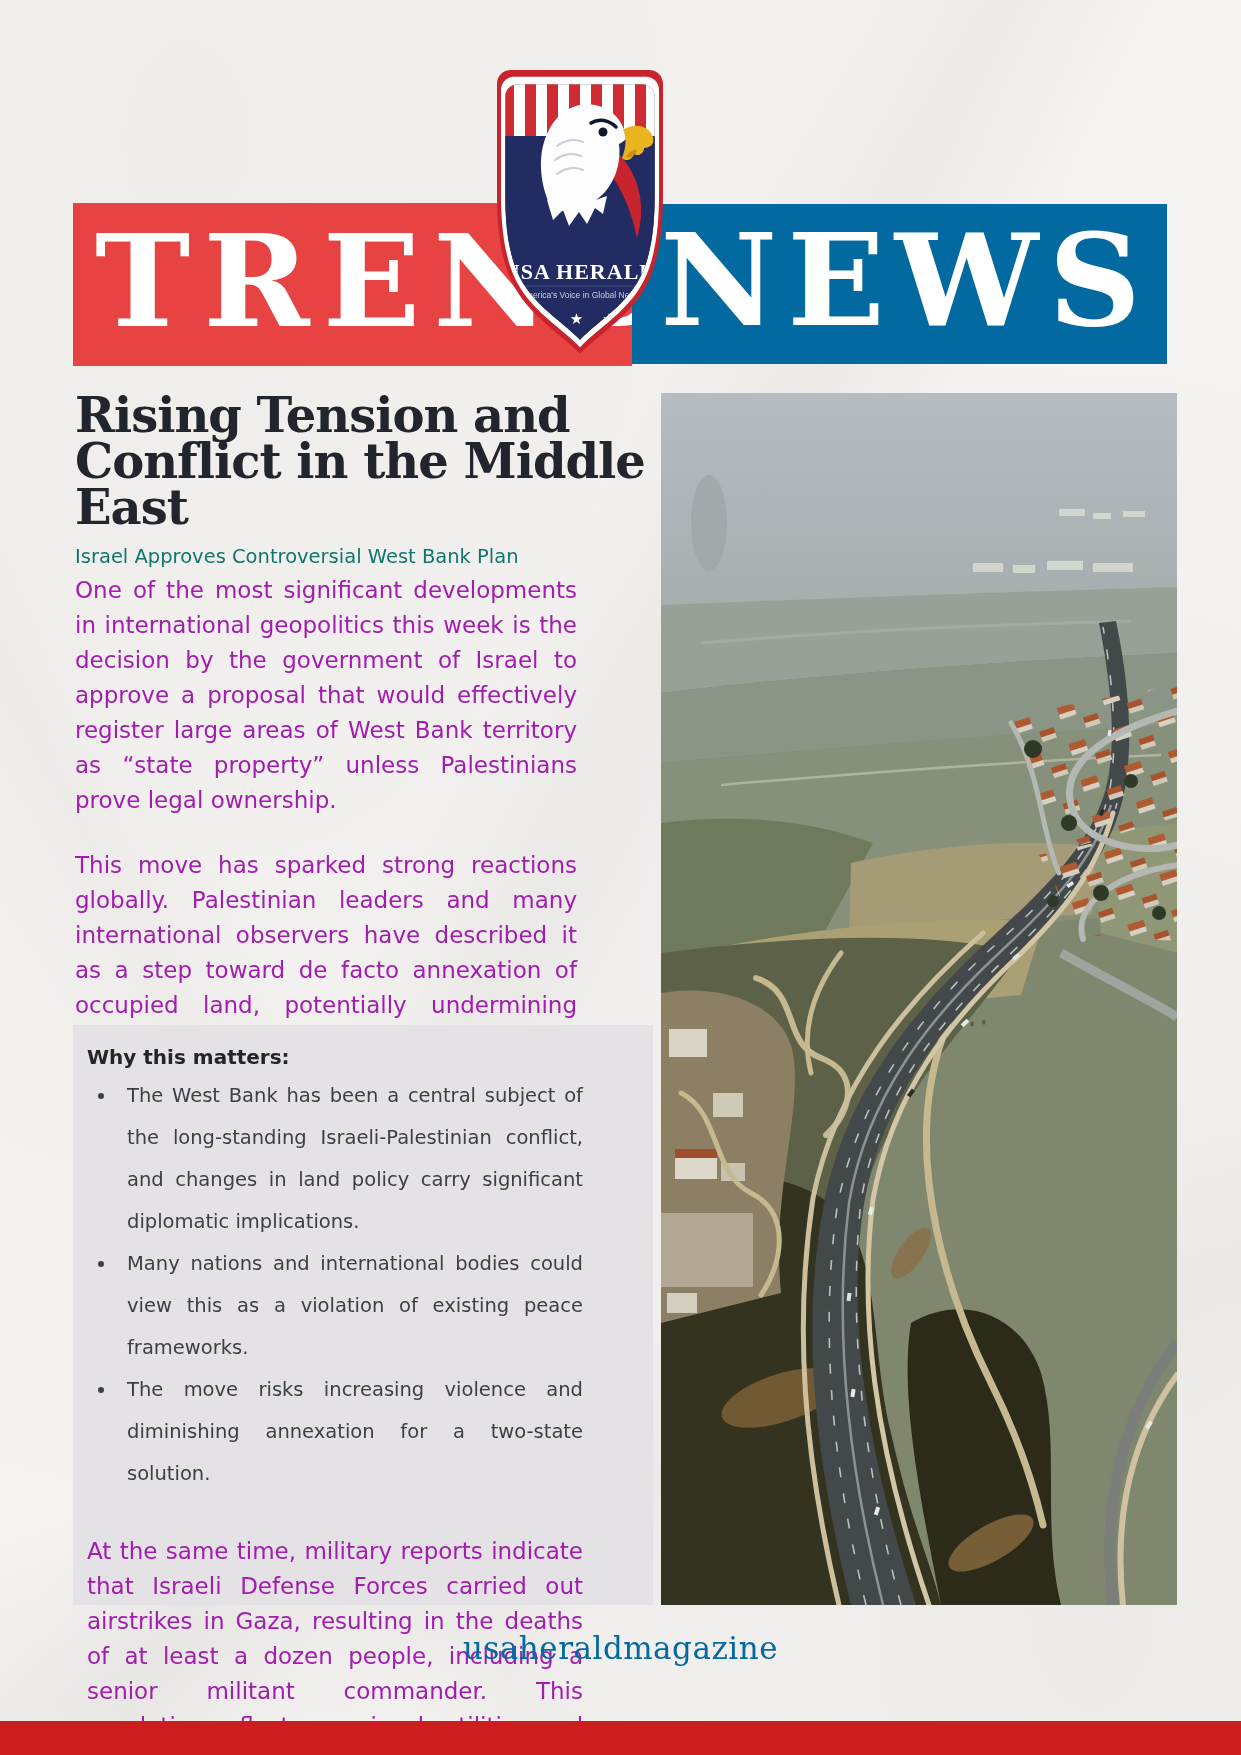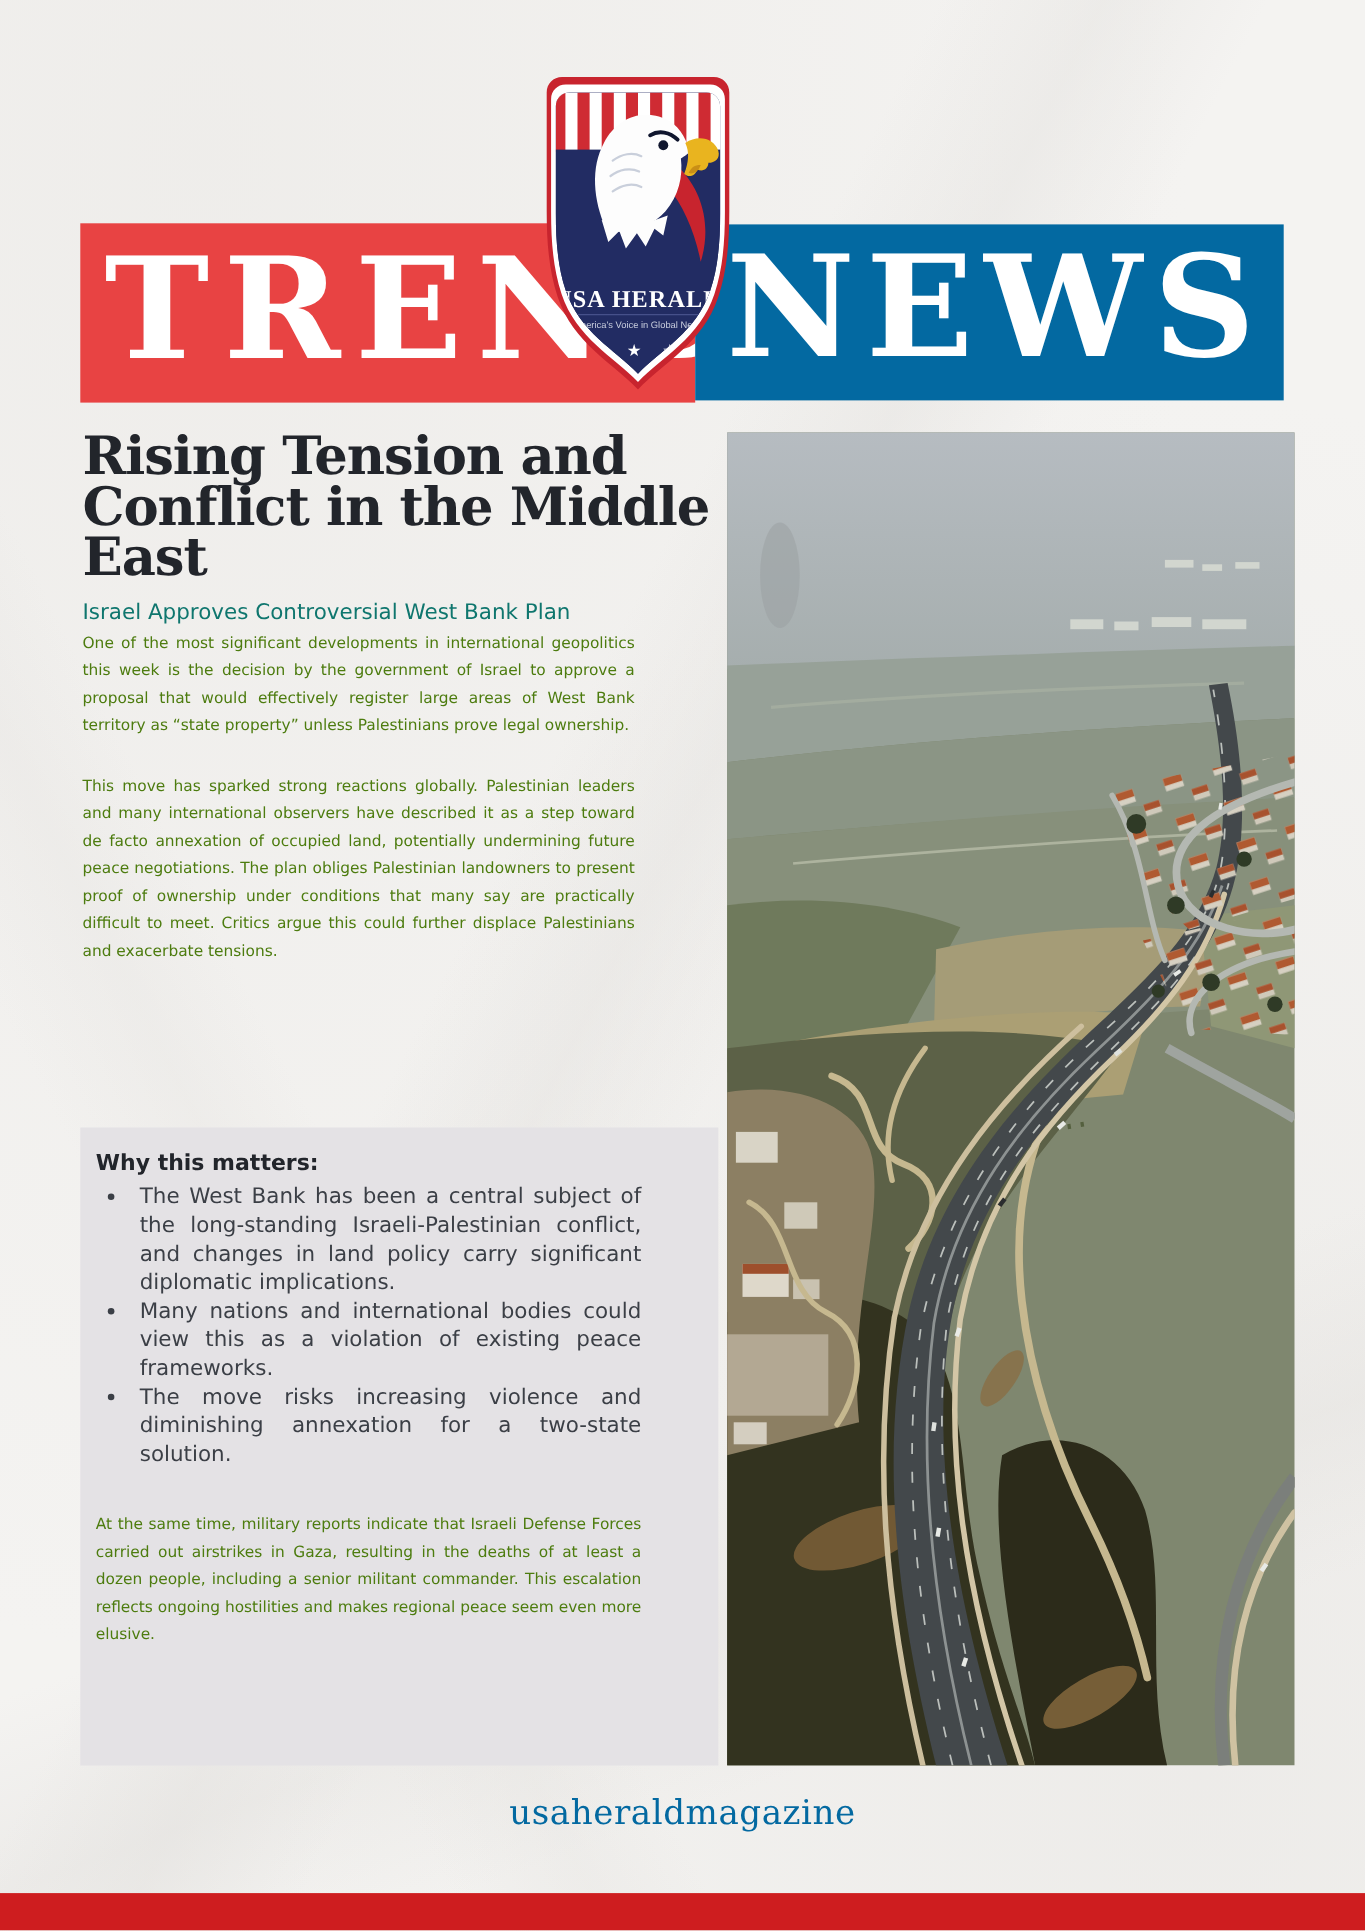--- a/index.html
+++ b/index.html
@@ -33,30 +33,30 @@
   .masthead-red .masthead-word{margin-left:22px;}
   .masthead-dark .masthead-word{margin-right:16px;letter-spacing:10px;}
   .logo-shield{position:absolute;left:487px;top:60px;width:186px;height:298px;z-index:3;}
   .article{position:absolute;left:75px;top:362px;width:502px;z-index:2;}
   .headline{
     font-family:"DejaVu Serif",serif;font-weight:bold;color:#22252b;
     font-size:48px;line-height:46px;letter-spacing:-1px;
     width:580px;margin:30px 0 12px 0;
   }
   .kicker{font-size:19.5px;line-height:30.5px;color:#0f766e;margin:0;}
-  .para{font-size:14px;line-height:25px;color:#4d7c0f;margin:0;text-align:justify;text-justify:inter-word;}
+  .para{font-size:23px;line-height:35px;color:#a21caf;margin:0;text-align:justify;text-justify:inter-word;}
   .gap{height:30px;}
   .why-box{
     position:absolute;left:73px;top:1025px;width:580px;height:580px;z-index:2;
     background:#e4e2e5;box-sizing:border-box;padding:20px 70px 20px 14px;
   }
   .why-heading{font-size:20px;font-weight:bold;color:#22252b;margin:0 0 6px 0;}
   .why-list{margin:2px 0 0 0;padding:0 0 0 30px;}
   .why-list li{
-    font-size:19.5px;line-height:26px;color:#3b3f46;text-align:justify;text-justify:inter-word;
+    font-size:19.5px;line-height:42px;color:#3b3f46;text-align:justify;text-justify:inter-word;
     padding-left:10px;margin:0;
   }
   .closing{margin-top:39px;}
   .photo-frame{position:absolute;left:661px;top:393px;width:516px;height:1212px;z-index:2;}
   .photo-frame svg{display:block;width:100%;height:100%;}
   .footer-brand{
     position:absolute;left:0;top:1630px;width:100%;text-align:center;z-index:2;
     font-family:"DejaVu Serif",serif;font-size:31px;color:#0369a1;letter-spacing:0.5px;
   }
   .bottom-bar{position:absolute;left:0;top:1721px;width:1241px;height:34px;background:#ce1d1f;z-index:2;}

